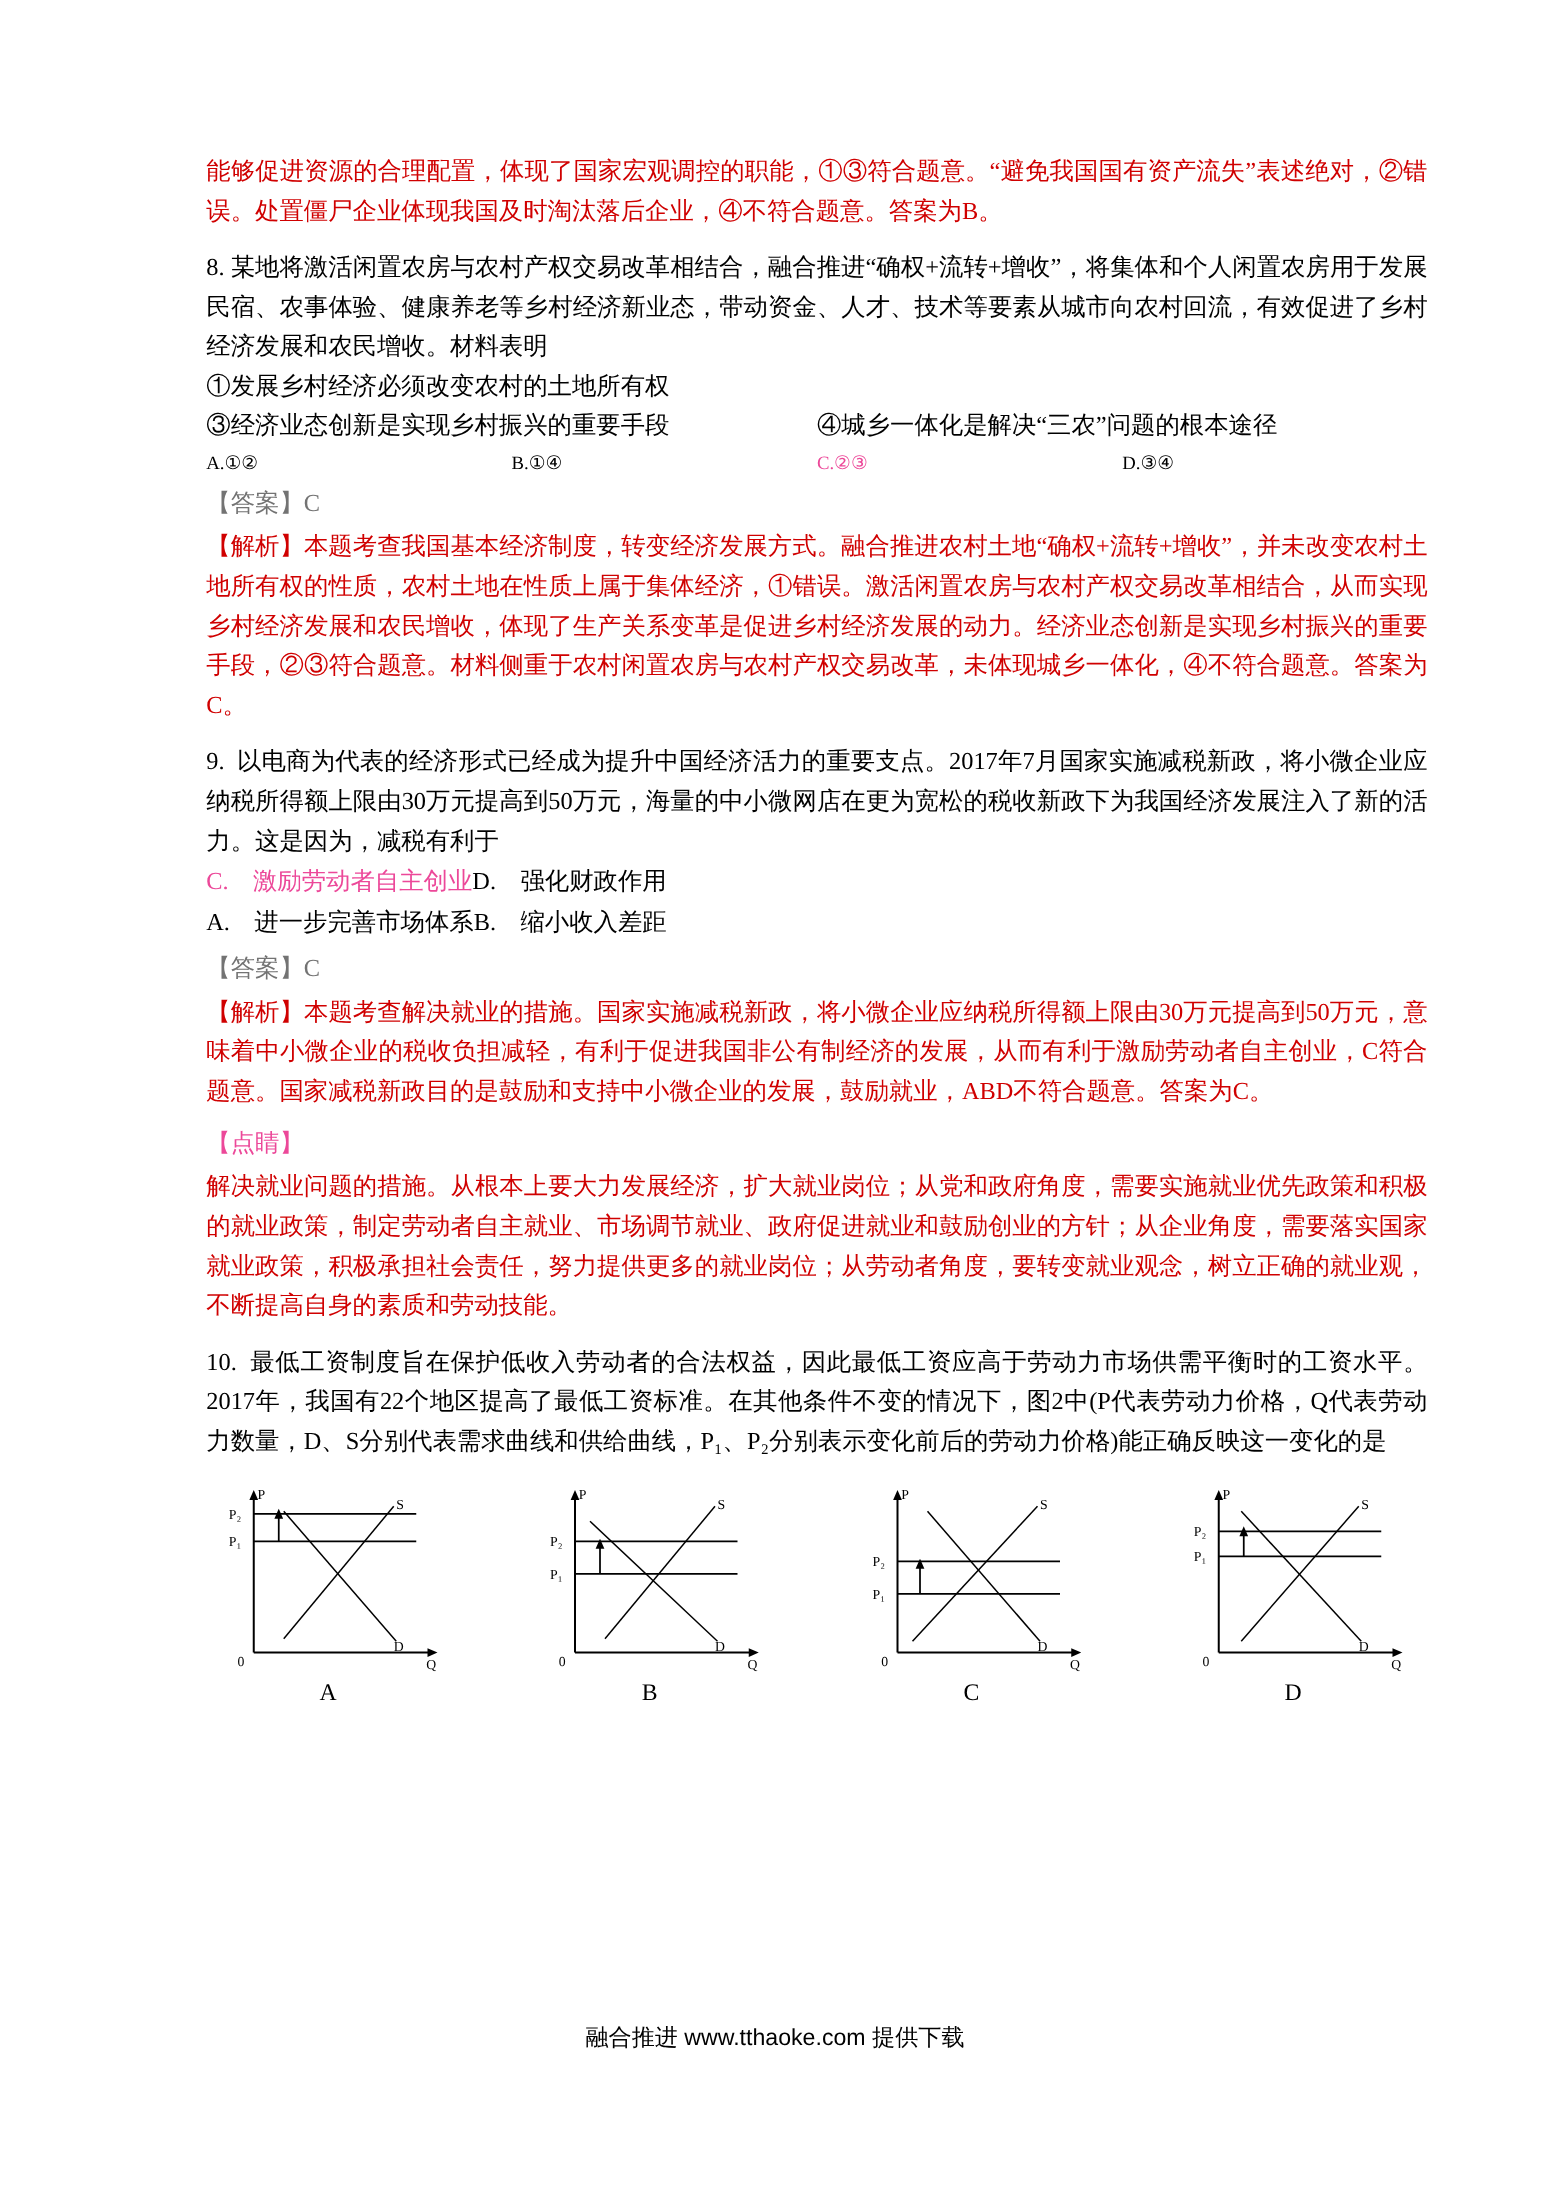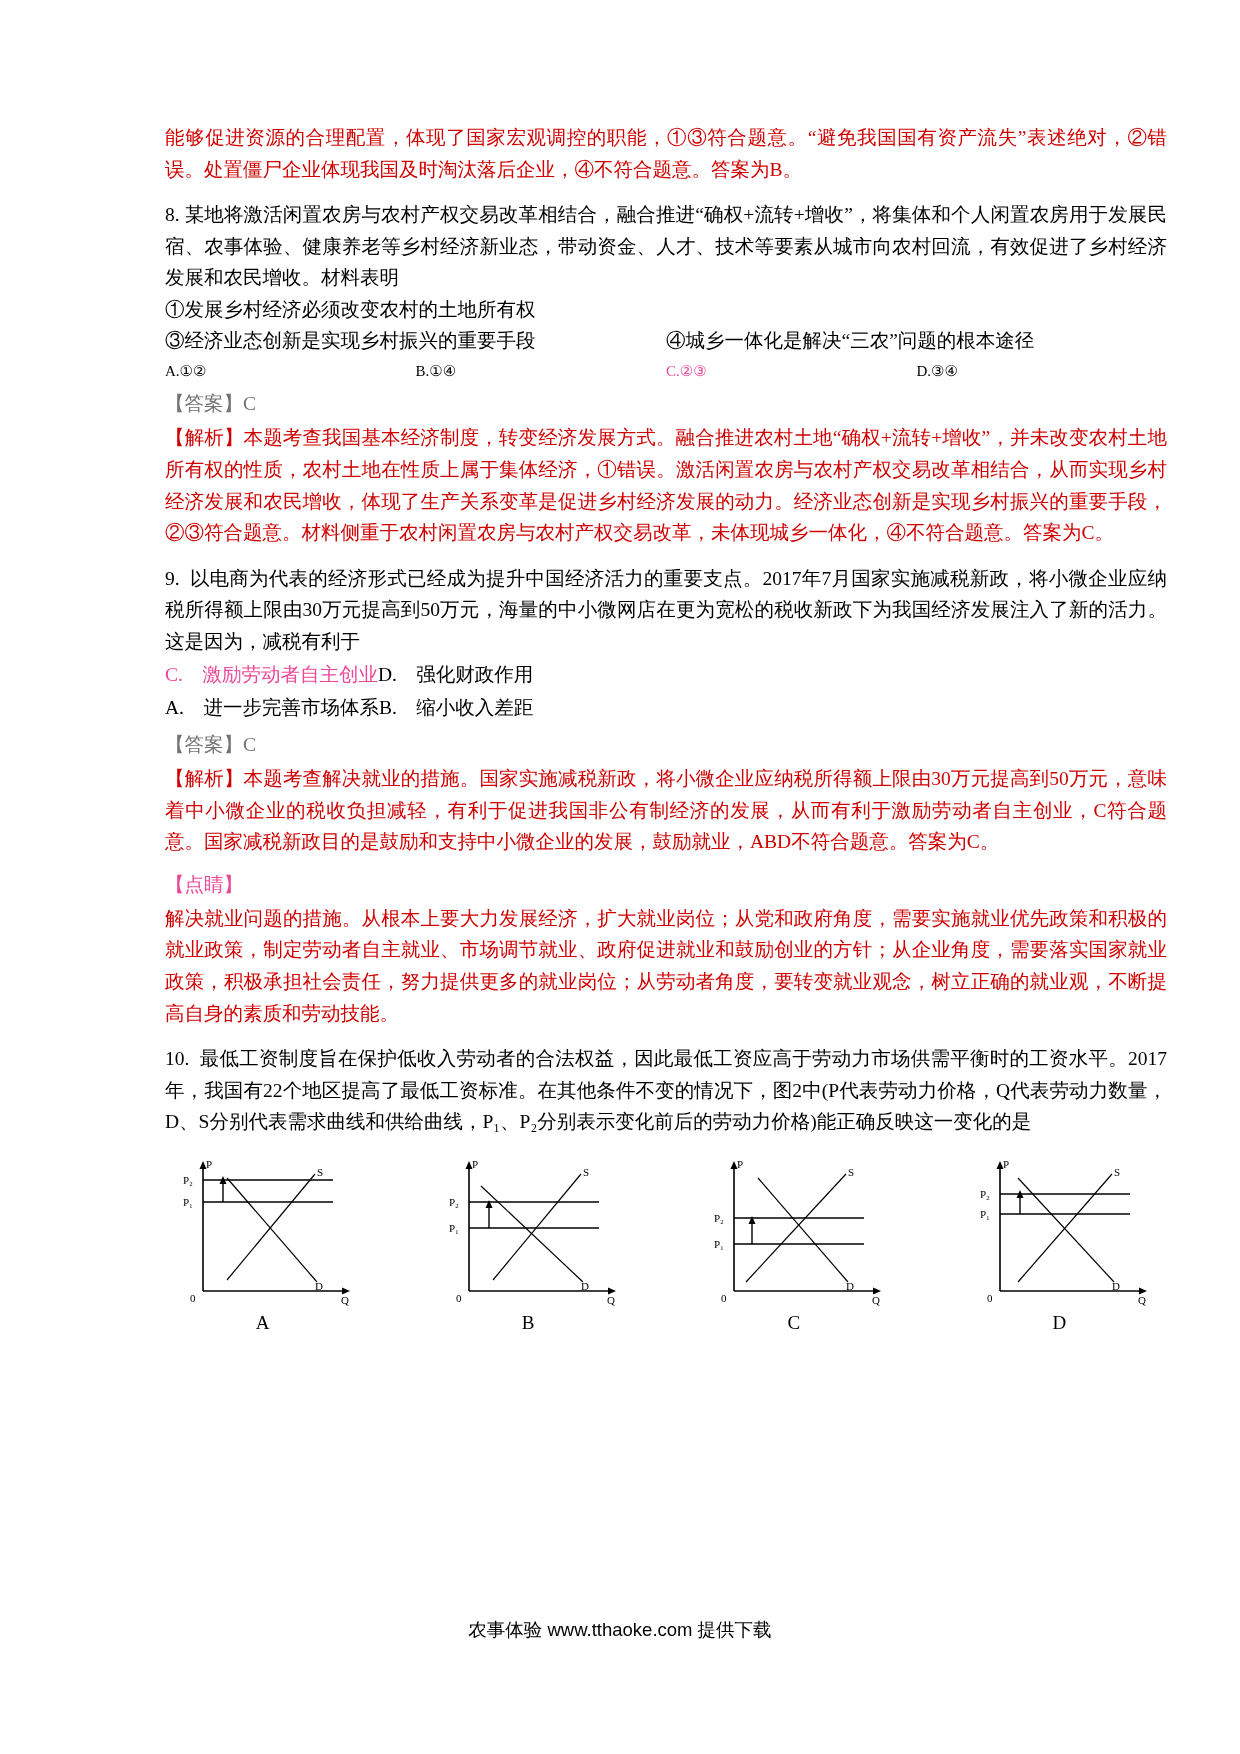--- a/index.html
+++ b/index.html
@@ -11,21 +11,21 @@
     width: 1240px;
     height: 1754px;
     font-family: "Liberation Serif", "DejaVu Serif", serif;
     color: #000000;
   }
   .page {
     position: relative;
     width: 1240px;
     height: 1754px;
     box-sizing: border-box;
-    padding: 120px 73px 0 165px;
+    padding: 120px 98px 0 165px;
   }
   .para {
     font-size: 19.5px;
     line-height: 1.62;
     margin: 0 0 0 0;
     text-align: justify;
   }
   .red {
     color: #ec4899;
   }
@@ -260,15 +260,15 @@
           <text x="152" y="20" font-size="11">S</text>
           <line x1="56" y1="22" x2="152" y2="126" stroke="#000" stroke-width="1.2"></line>
           <text x="150" y="134" font-size="11">D</text>
         </svg>
         <div class="chart-label">D</div>
       </div>
 
     </div>
   </div>
 
-  <div class="footer">农事体验 www.tthaoke.com 提供下载</div>
+  <div class="footer">融合推进 www.tthaoke.com 提供下载</div>
 
 </div>
 
 </body></html>

